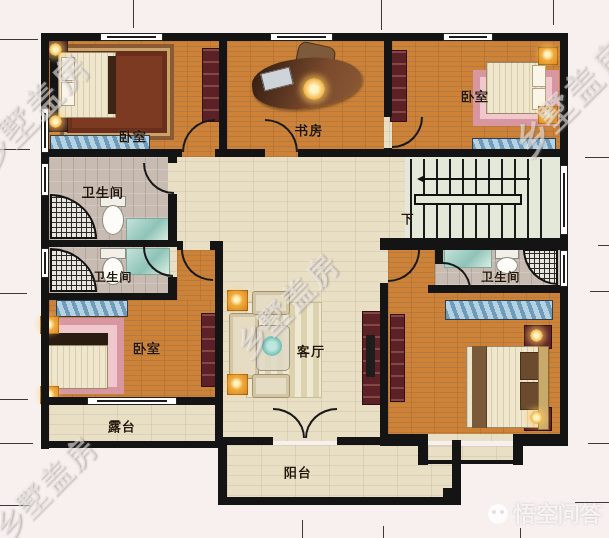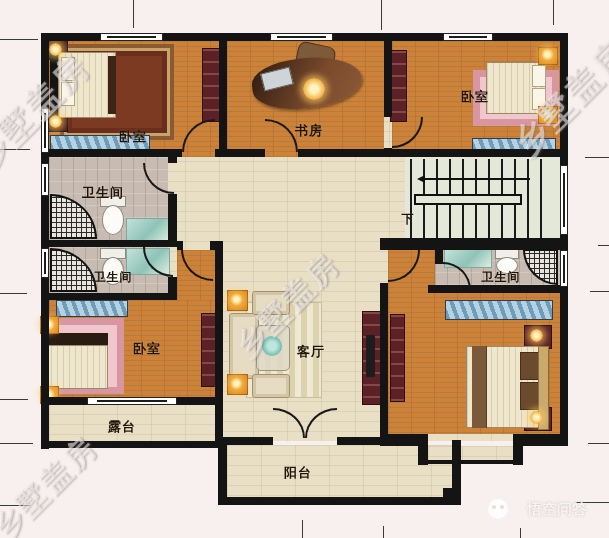--- a/index.html
+++ b/index.html
@@ -52,22 +52,22 @@
   .vanity{background:linear-gradient(135deg,#c4e2d9,#8fc3b8 55%,#dcefe2);border:1px solid #7fa89b;}
   .toilet-tank{background:#f2efe8;border:1px solid #8a8a82;}
   .toilet-bowl{background:#fdfcf8;border:1px solid #8a8a82;border-radius:50%;}
   .sofa{background:#e6dcc4;border:1px solid #a3916e;box-shadow:inset 0 0 0 3px #d3c6a6;box-sizing:border-box;border-radius:3px;}
   
   .room-label{position:absolute;transform:translate(-50%,-50%);font-size:13px;font-weight:bold;
     color:#201406;letter-spacing:1px;white-space:nowrap;text-shadow:0 0 2px rgba(255,255,255,.25);}
   .wm{position:absolute;color:rgba(255,255,255,.5);font-weight:bold;white-space:nowrap;
     transform:rotate(-45deg);letter-spacing:3px;text-shadow:1px 1px 2px rgba(120,105,100,.45);pointer-events:none;}
   .tick{background:#3a3a3a;}
-  .site-wm{position:absolute;display:flex;align-items:center;gap:19px;color:rgba(255,255,255,.8);
-    font-weight:bold;font-size:15px;text-shadow:0 0 2px rgba(150,130,130,.5);}
+  .site-wm{position:absolute;display:flex;align-items:center;gap:6px;color:rgba(255,255,255,.8);
+    font-weight:bold;font-size:22px;text-shadow:0 0 2px rgba(150,130,130,.5);}
   .site-logo{width:20px;height:20px;border-radius:50%;background:rgba(255,255,255,.8);position:relative;}
   .site-logo::after{content:"";position:absolute;left:4px;top:6px;width:4px;height:4px;border-radius:50%;
     background:#e8dcd8;box-shadow:8px 0 0 #e8dcd8;}
   .arrowline{background:#111;}
   .arrowhead{width:0;height:0;border-top:4px solid transparent;border-bottom:4px solid transparent;border-right:8px solid #111;}
 </style>
 </head>
 <body>
 
 <div class="abs tile" style="left:49px;top:41px;width:511px;height:400px;"></div>

